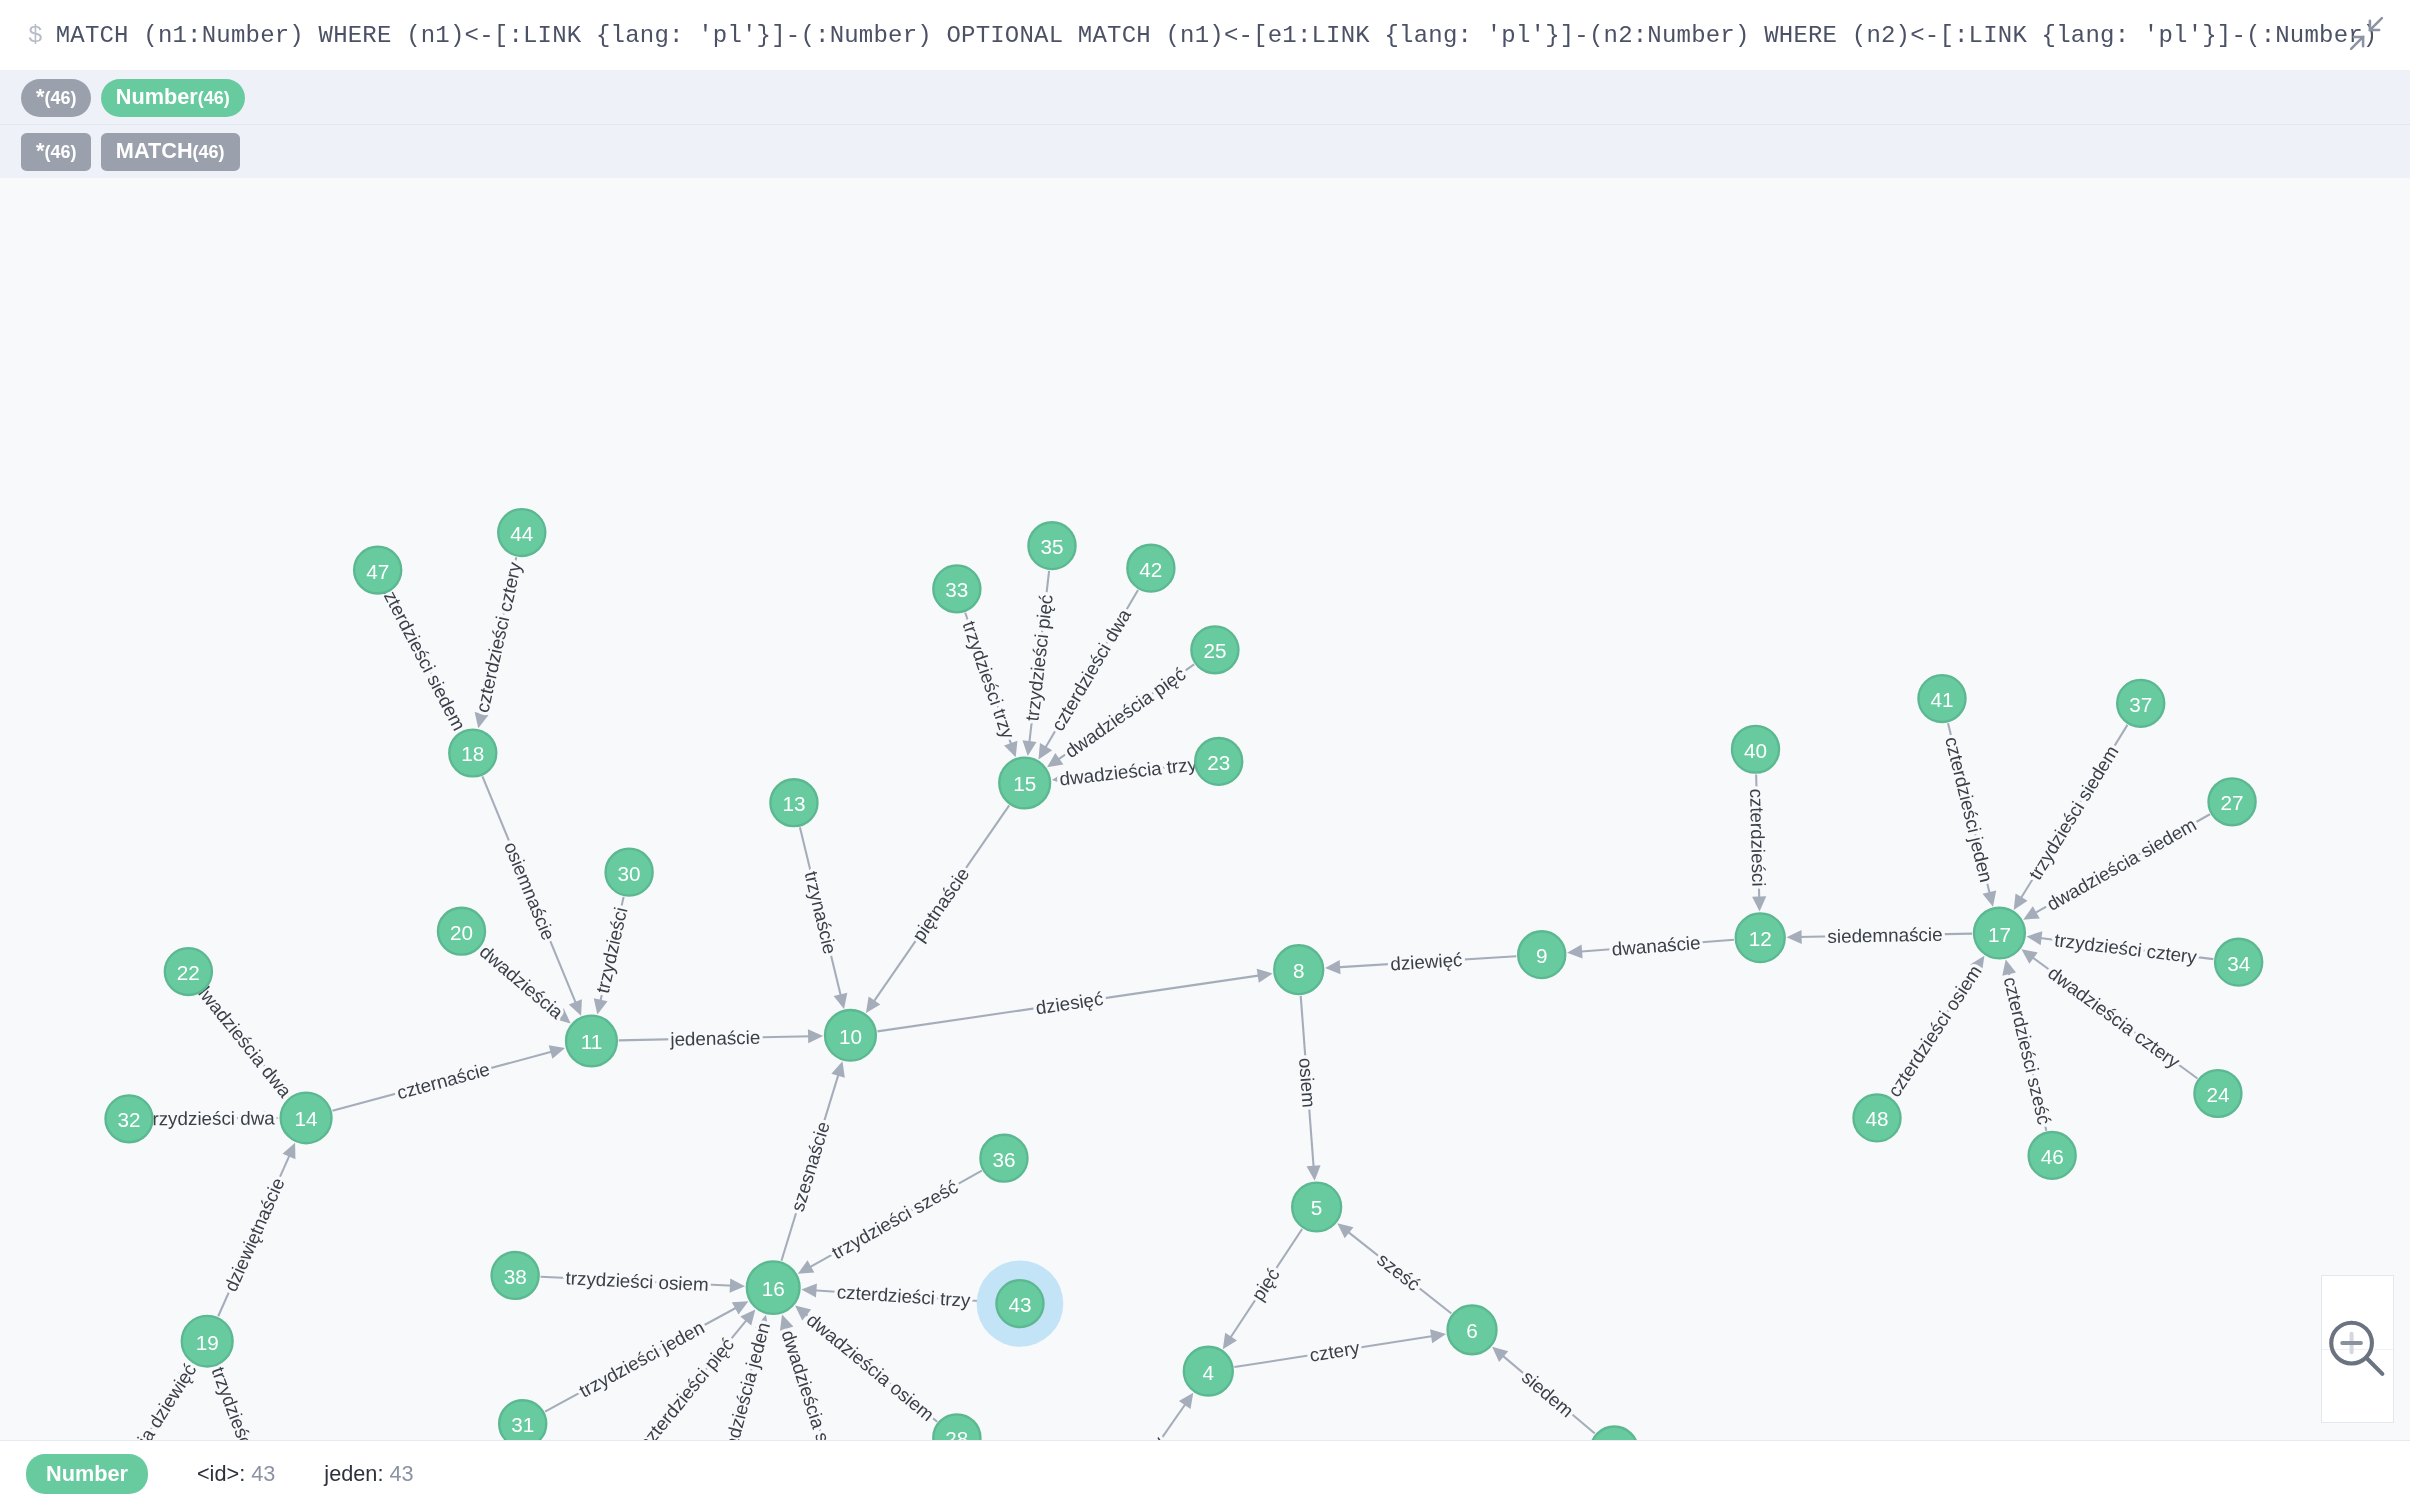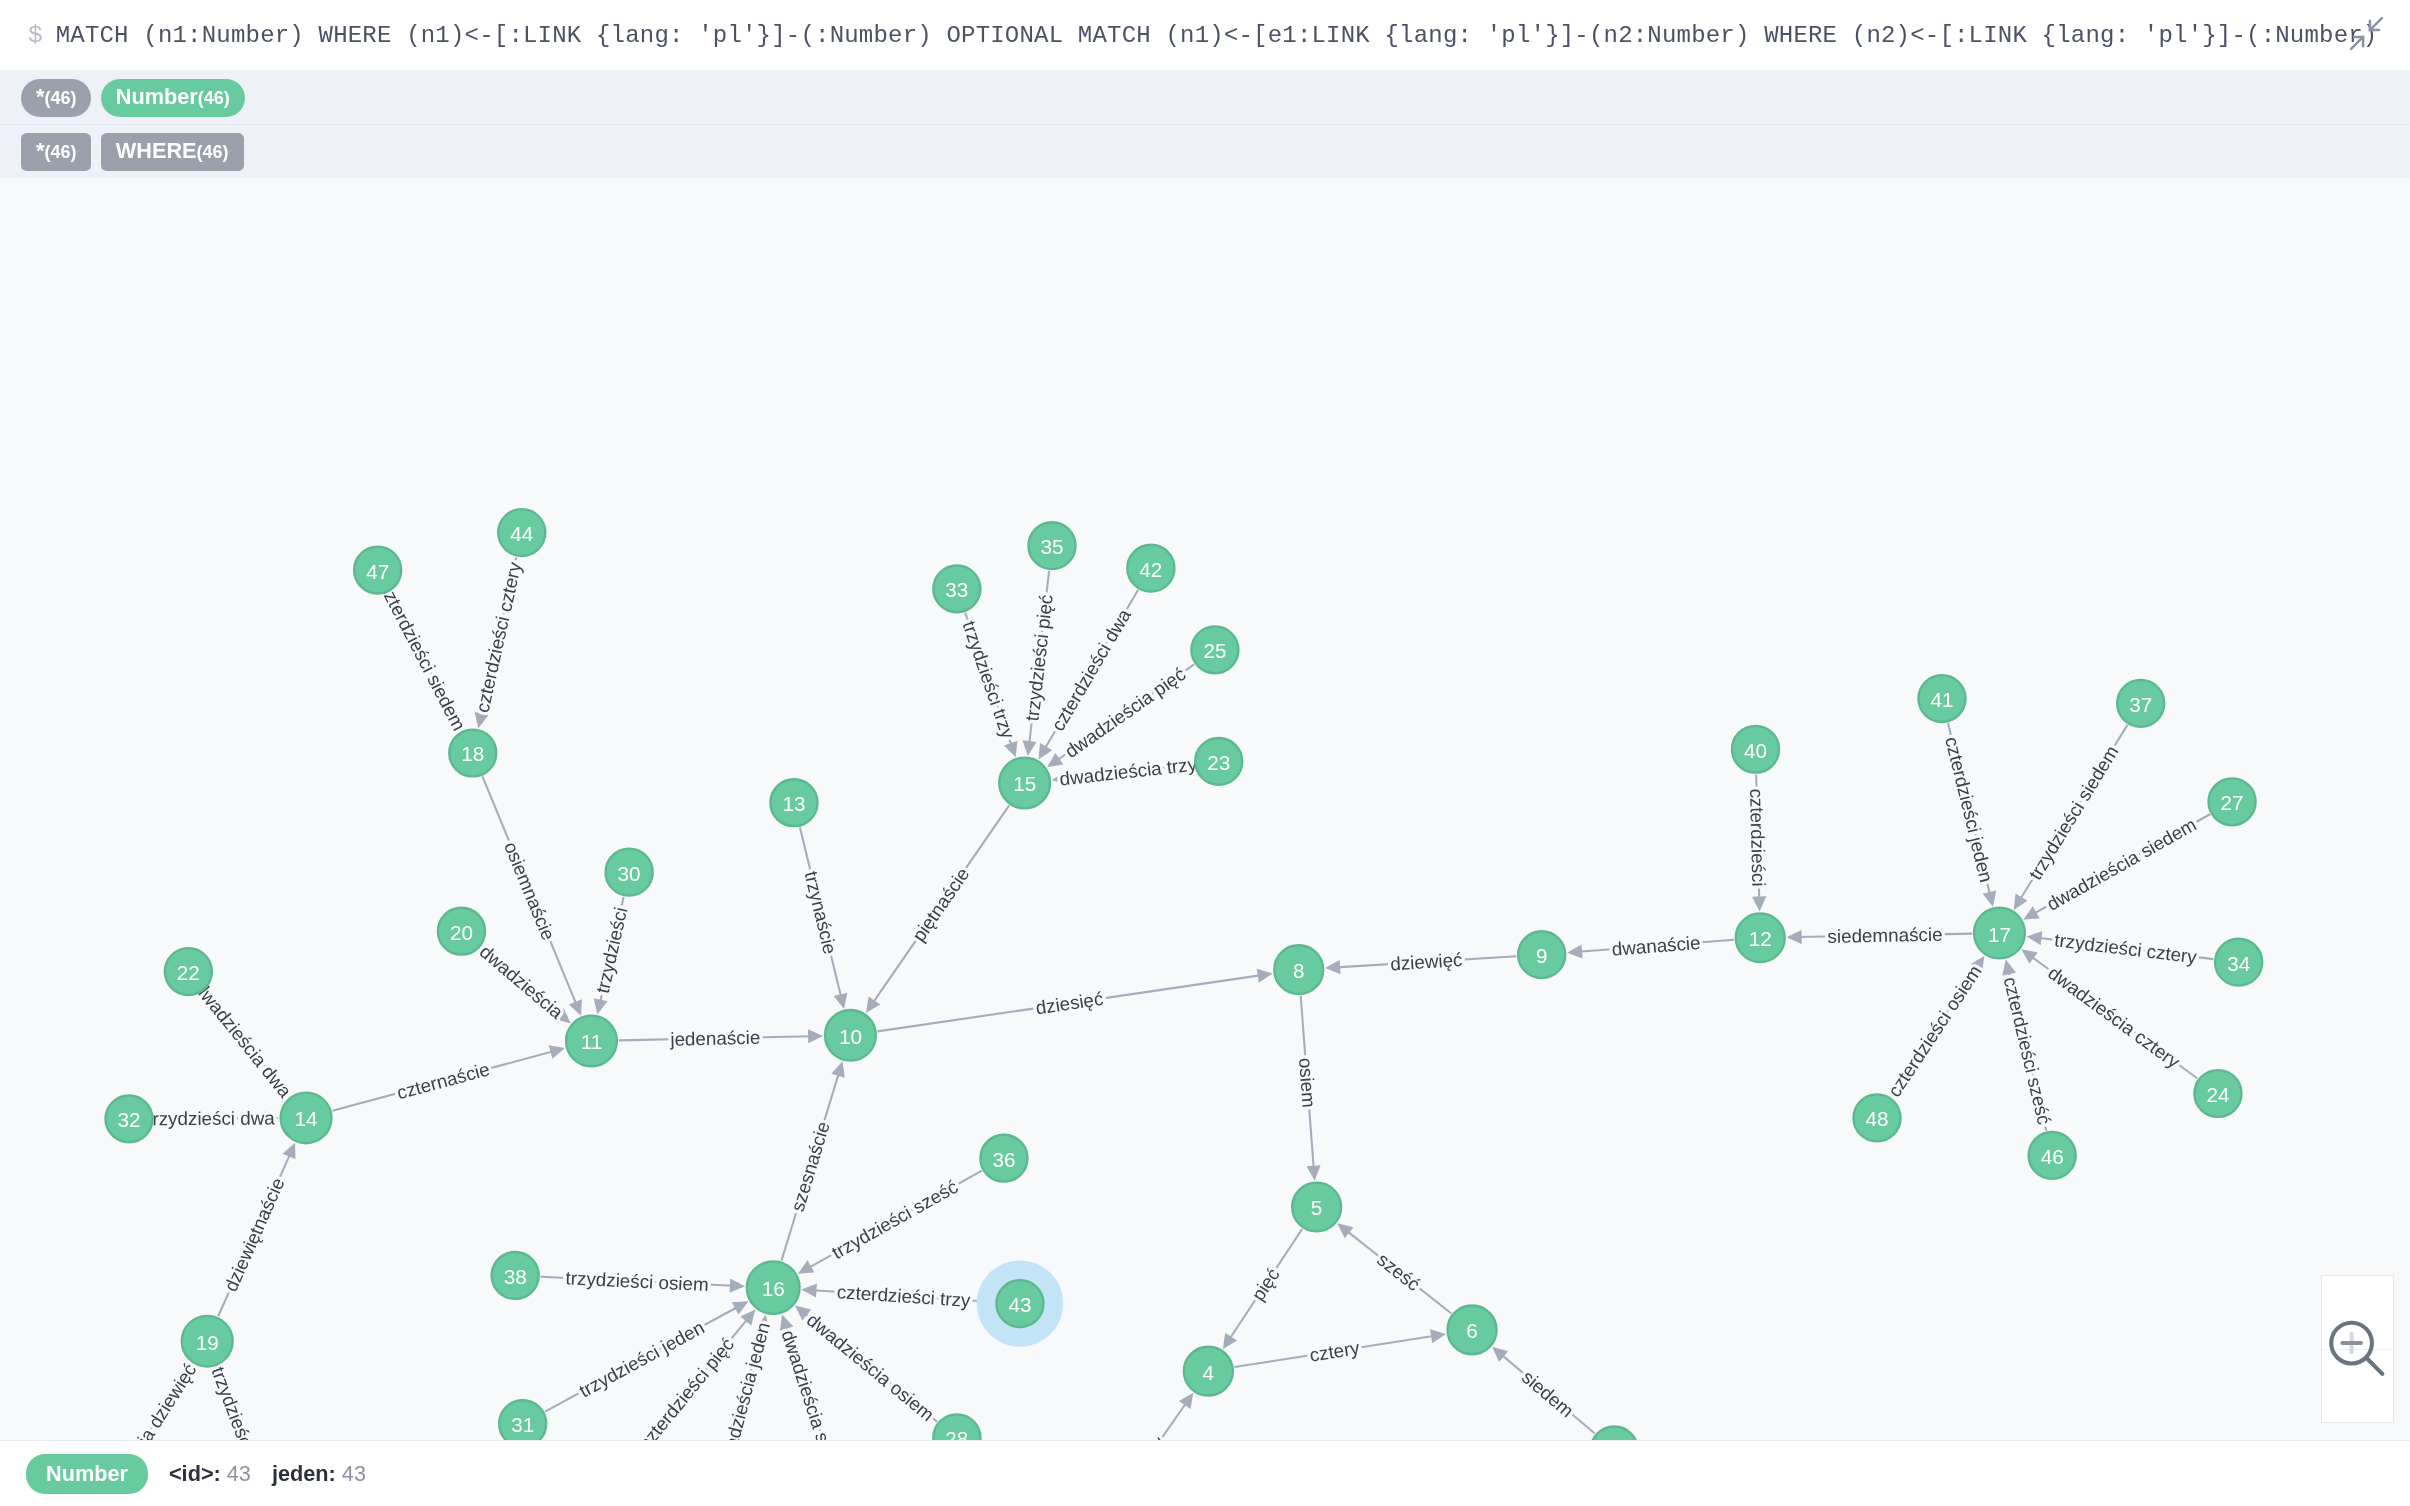--- a/index.html
+++ b/index.html
@@ -89,21 +89,21 @@
   .statusbar {
     flex: 0 0 66px; height: 66px; background: #ffffff;
     display: flex; align-items: center; gap: 21px; padding: 0 26px;
   }
   .status-chip {
     background: #68cba0; color: #ffffff; border-radius: 19px;
     padding: 6.6px 20px 7.5px 20px; font-size: 21.7px; font-weight: bold;
     cursor: pointer;
   }
   .status-prop { font-size: 21.7px; color: #8b93a3; white-space: nowrap; }
-  .status-prop b { color: #2c313c; font-weight: bold; }
+  .status-prop b { color: #2c313c; font-weight: normal; margin-left: 28px; }
 </style>
 </head>
 <body>
 
 <div id="app">
 
   <div class="query-bar">
     <span class="prompt-sign">$</span>
     <span class="query-text">MATCH (n1:Number) WHERE (n1)&lt;-[:LINK {lang: 'pl'}]-(:Number) OPTIONAL MATCH (n1)&lt;-[e1:LINK {lang: 'pl'}]-(n2:Number) WHERE (n2)&lt;-[:LINK {lang: 'pl'}]-(:Number) RETURN...</span>
     <span class="collapse-btn">
@@ -128,21 +128,21 @@
         <span class="nm">Number</span>
           <span class="ct">(46)</span>
       </span>
     </div>
     <div class="legend-row">
       <span class="chip chip-square chip-grey">
         <span class="nm">*</span>
           <span class="ct">(46)</span>
       </span>
       <span class="chip chip-square chip-grey">
-        <span class="nm">WHERE</span>
+        <span class="nm">MATCH</span>
           <span class="ct">(46)</span>
       </span>
     </div>
   </div>
 
   <div class="canvas">
     <svg id="graph-svg" viewBox="0 0 2560 1345" preserveAspectRatio="none">
       <g id="rel-layer">
           <g>
             <line x1="413.4177958877201" y1="441.9749524564893" x2="484.0631837177376" y2="578.3695131184044" class="rel-line"></line>

